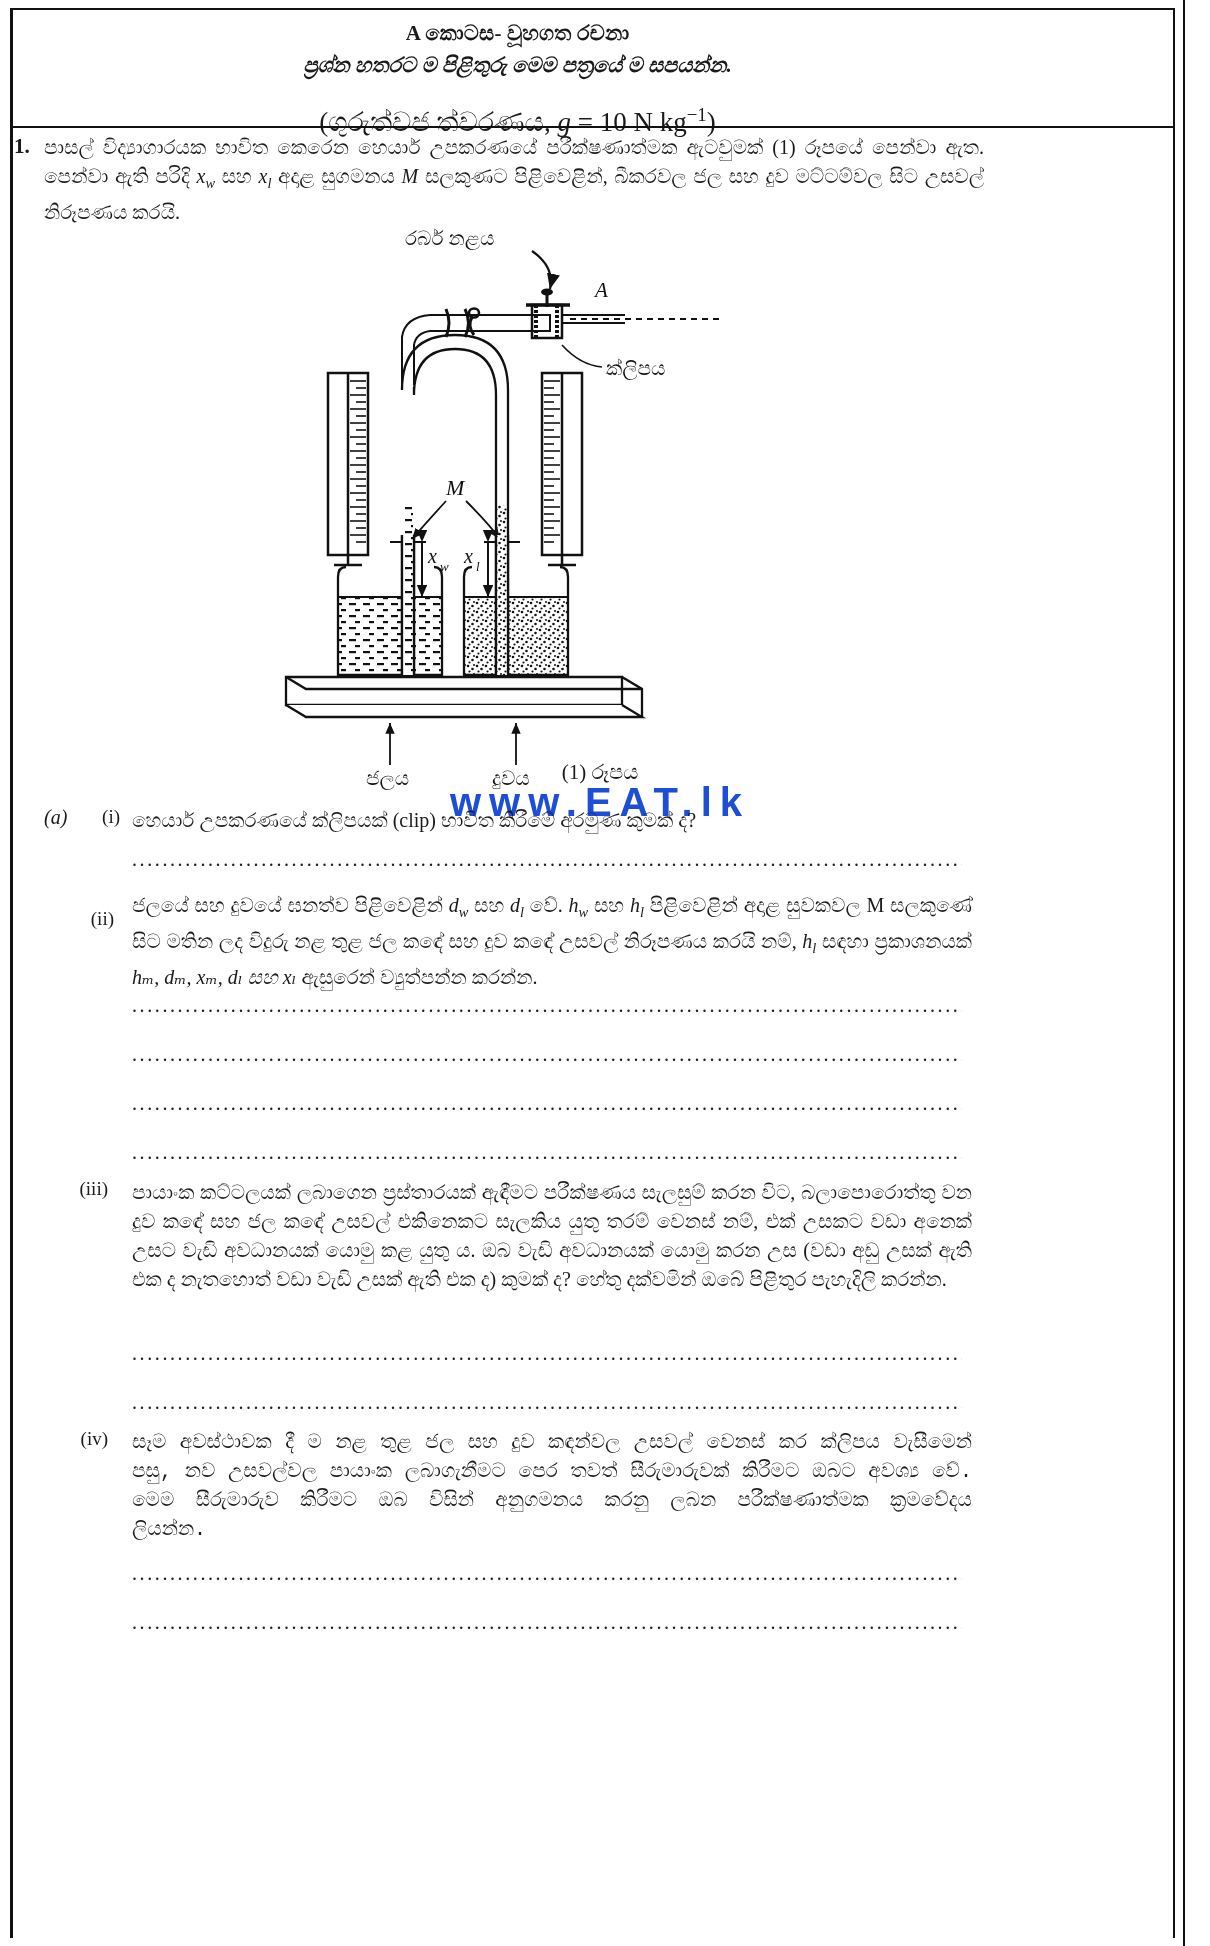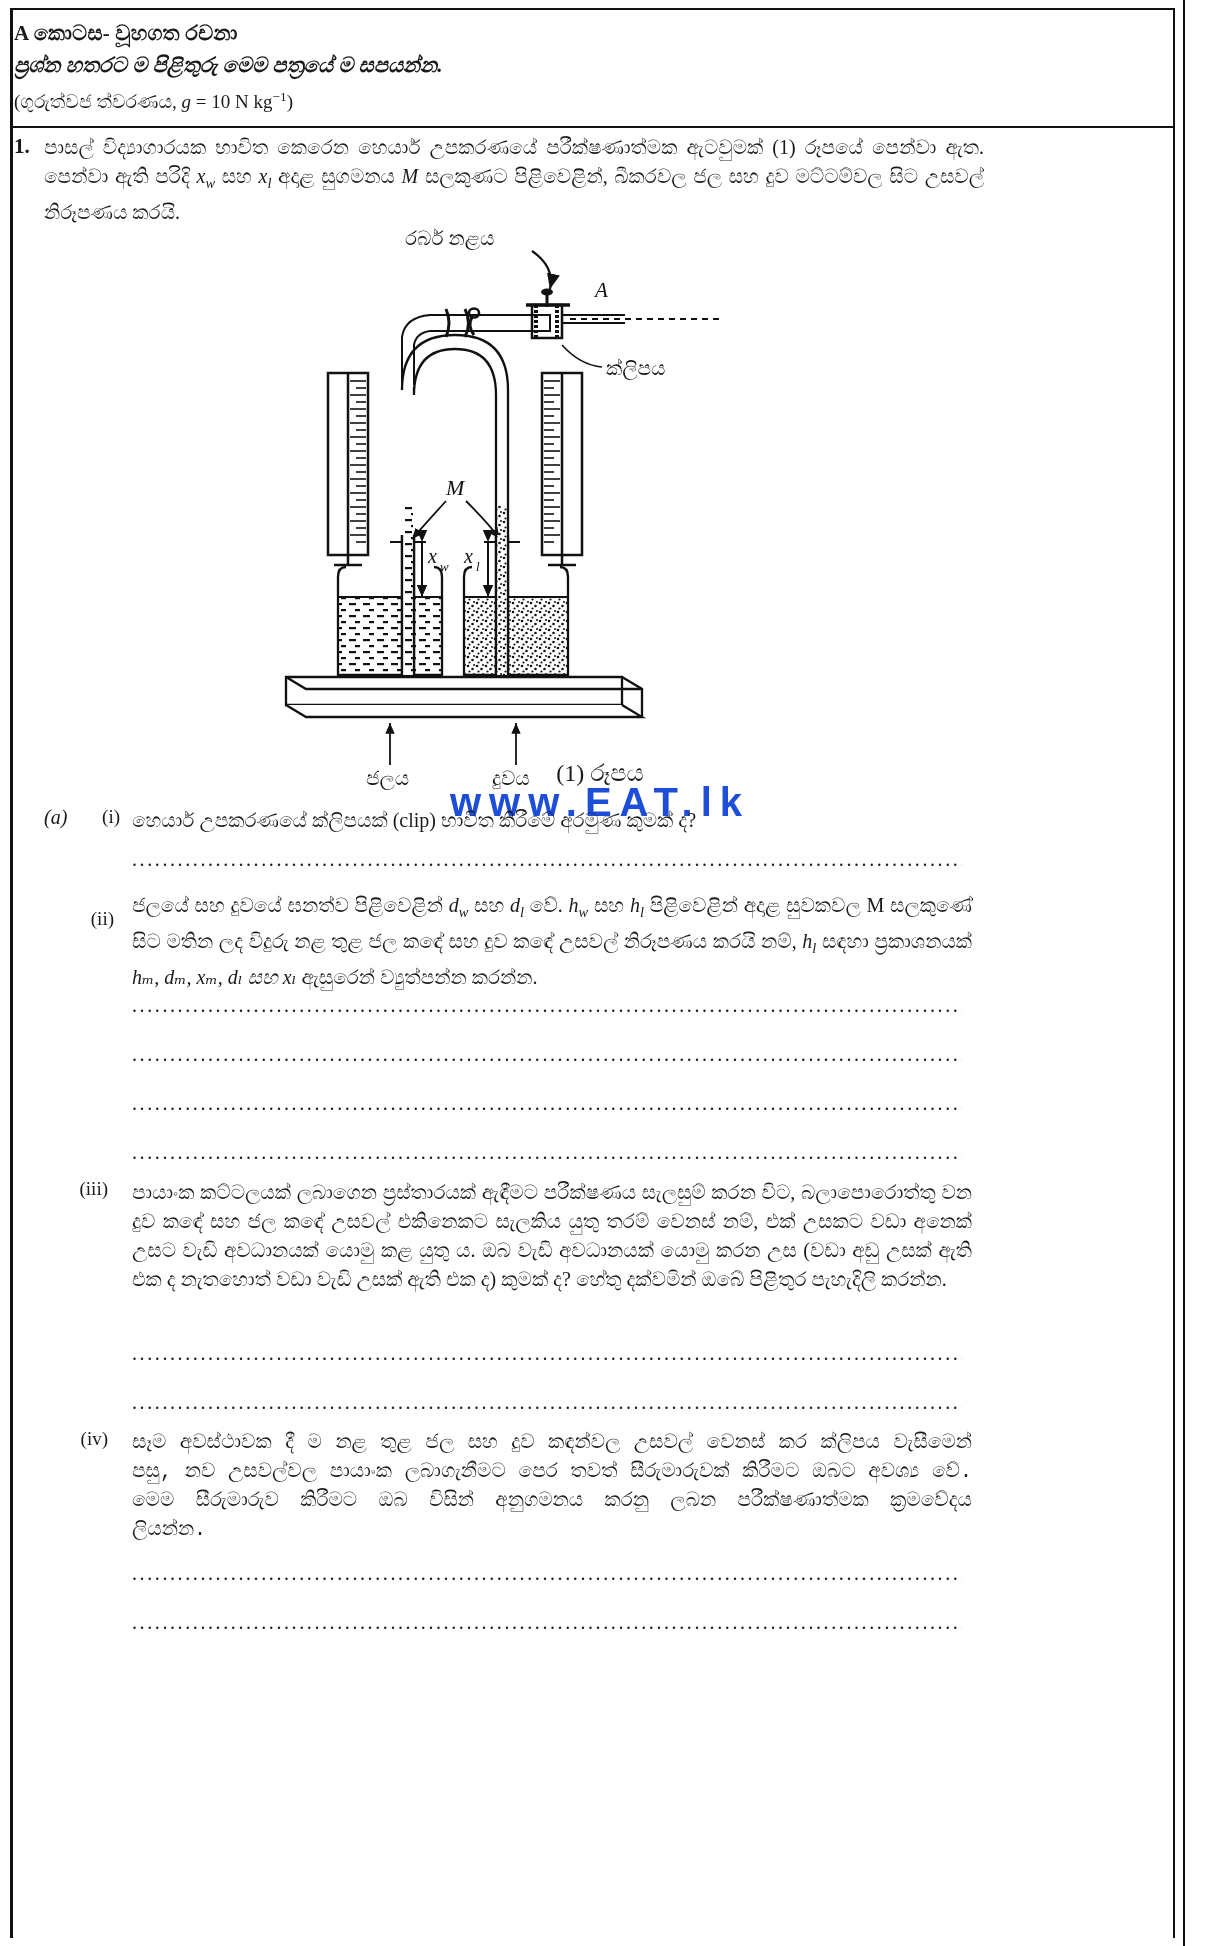--- a/index.html
+++ b/index.html
@@ -36,40 +36,41 @@
     height: 1946px;
     border-left: 2px solid #111;
   }
 
   
   .header-block {
     position: absolute;
     left: 14px;
     top: 12px;
     width: 981px;
-    text-align: left;
+    text-align: center;
+    padding-left: 13px;
   }
   .hdr-line1 {
     font-weight: bold;
     font-size: 21px;
     letter-spacing: 0.2px;
     line-height: 26px;
     margin-top: 8px;
   }
   .hdr-line2 {
     font-weight: bold;
     font-size: 21px;
     line-height: 28px;
     margin-top: 5px;
     font-style: italic;
   }
   .hdr-line3 {
-    font-size: 19px;
-    line-height: 24px;
-    margin-top: 6px;
+    font-size: 27px;
+    line-height: 40px;
+    margin-top: 16px;
     font-family: "Liberation Serif", serif;
   }
   .hdr-line3 .math-i { font-style: italic; font-family: "Liberation Serif", serif; }
   .hdr-rule {
     position: absolute;
     left: 13px;
     top: 126px;
     width: 1160px;
     height: 0;
     border-top: 2.5px solid #111;
@@ -103,21 +104,21 @@
     top: 205px;
     width: 700px;
     height: 585px;
   }
   .fig-caption {
     position: absolute;
     left: 250px;
     top: 760px;
     width: 700px;
     text-align: center;
-    font-size: 24px;
+    font-size: 21px;
   }
 
   
   .watermark {
     position: absolute;
     left: 330px;
     top: 780px;
     width: 540px;
     text-align: center;
     font-size: 40px;

